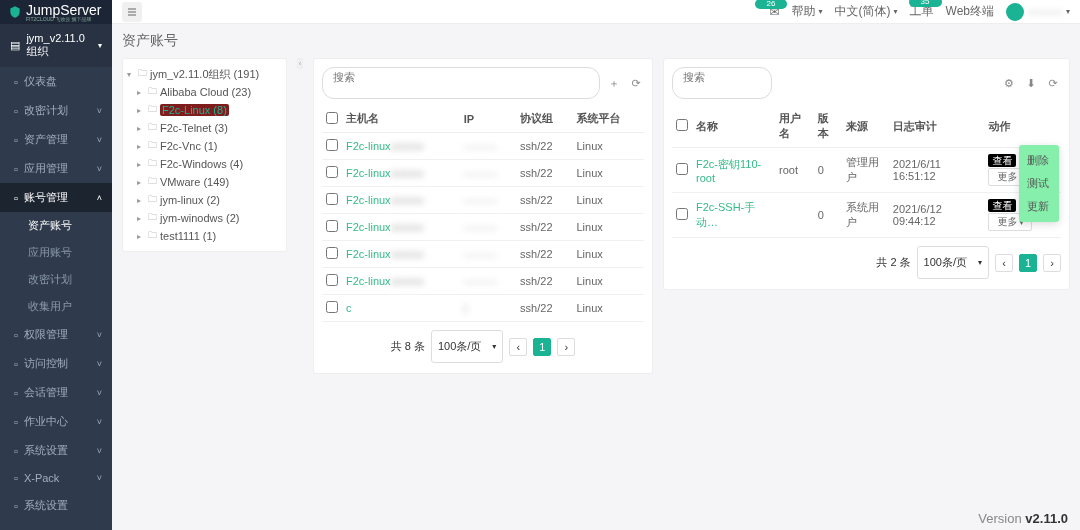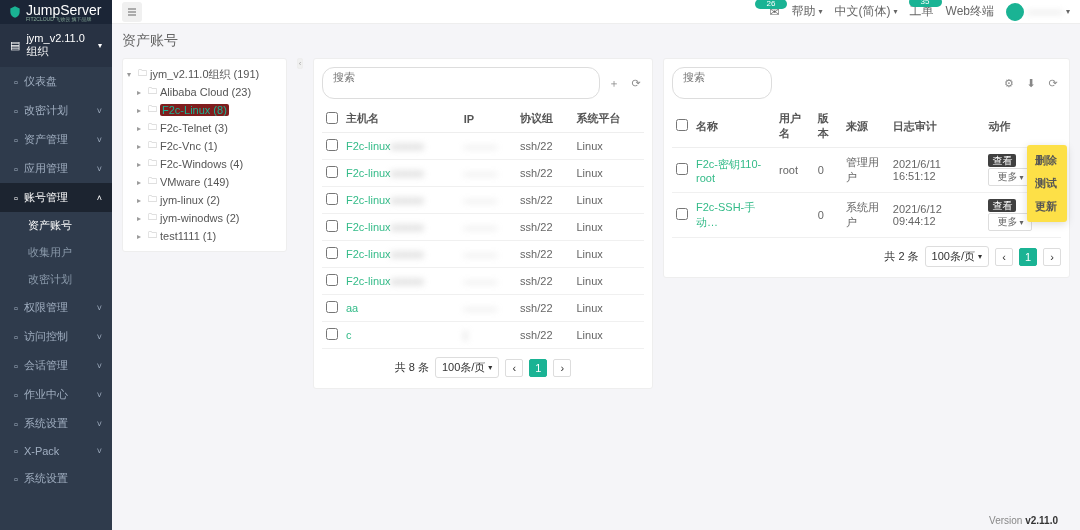--- a/index.html
+++ b/index.html
@@ -41,28 +41,28 @@
 .search-input { flex: 1; border: 1px solid #ddd; border-radius: 12px; padding: 3px 10px; font-size: 11px; height: 32px; }
 .search-input input { border: none; outline: none; width: 100%; font-size: 11px; }
 .icon-btn { width: 16px; height: 16px; display: flex; align-items: center; justify-content: center; color: #888; cursor: pointer; font-size: 11px; }
 table { width: 100%; border-collapse: collapse; font-size: 11px; }
 th { text-align: left; padding: 6px 4px; border-bottom: 1px solid #eee; color: #555; font-weight: 600; }
 td { padding: 6px 4px; border-bottom: 1px solid #f0f0f0; color: #666; }
 .link { color: #3b8; cursor: pointer; }
 .chk { width: 12px; height: 12px; }
 .blur { filter: blur(3px); color: #aaa; }
 .pagination { display: flex; align-items: center; justify-content: center; gap: 6px; padding: 8px 0 2px; font-size: 11px; text-align: center; }
-.page-select { border: 1px solid #ddd; border-radius: 3px; padding: 2px 6px; display: flex; align-items: center; gap: 3px; }
+.page-select { border: 1px solid #ddd; border-radius: 3px; padding: 8px 6px; display: flex; align-items: center; gap: 11px; }
 .page-btn { border: 1px solid #ddd; border-radius: 2px; width: 18px; height: 18px; display: flex; align-items: center; justify-content: center; cursor: pointer; }
 .page-btn.active { background: #1ab394; color: #fff; border-color: #1ab394; }
-.tag-btn { background: #404040; color: #fff; padding: 1px 4px; border-radius: 2px; font-size: 10px; cursor: pointer; }
+.tag-btn { background: #000000; color: #fff; padding: 1px 4px; border-radius: 2px; font-size: 10px; cursor: pointer; }
 .more-btn { border: 1px solid #ddd; padding: 1px 8px; border-radius: 2px; font-size: 10px; display: inline-flex; align-items: center; gap: 2px; cursor: pointer; }
-.dropdown { position: absolute; right: 2px; top: 86px; background: #fde047; box-shadow: 0 2px 8px rgba(0,0,0,0.15); border-radius: 3px; padding: 4px 0; width: 40px; z-index: 10; font-weight: bold; }
+.dropdown { position: absolute; right: 10px; top: 86px; background: #86efac; box-shadow: 0 2px 8px rgba(0,0,0,0.15); border-radius: 3px; padding: 4px 0; width: 40px; z-index: 10; }
 .dropdown div { padding: 4px 8px; font-size: 11px; color: #555; cursor: pointer; }
-.footer { position: absolute; bottom: 4px; right: 22px; font-size: 10px; color: #888; }
+.footer { position: absolute; bottom: 4px; right: 12px; font-size: 13px; color: #888; }
 .footer b { color: #333; }
 </style>
 </head>
 <body>
 
 <div class="logo-area">
   <svg class="logo-icon" viewBox="0 0 24 24">
       <path fill="#1ab394" d="M12 2L4 6v6c0 5 3.5 9 8 10 4.5-1 8-5 8-10V6l-8-4z"></path>
     </svg>
   <div class="logo-text">
@@ -127,22 +127,23 @@
         <span>▫</span>
         <span>应用管理</span>
         <span class="chev">˅</span>
       </div>
       <div class="side-item active">
         <span>▫</span>
         <span>账号管理</span>
         <span class="chev">˄</span>
       </div>
       <div class="side-sub active">资产账号</div>
+      <div class="side-sub">应用账号</div>
+      <div class="side-sub">改密计划</div>
       <div class="side-sub">收集用户</div>
-      <div class="side-sub">改密计划</div>
       <div class="side-item">
         <span>▫</span>
         <span>权限管理</span>
         <span class="chev">˅</span>
       </div>
       <div class="side-item">
         <span>▫</span>
         <span>访问控制</span>
         <span class="chev">˅</span>
       </div>
@@ -279,27 +280,20 @@
             <tr>
               <td><input type="checkbox" class="chk" style=""></td>
               <td><span class="link">F2c-linux<span class="blur">xxxxxx</span></span></td>
               <td><span class="blur">———</span></td>
               <td>ssh/22</td>
               <td>Linux</td>
             </tr>
             <tr>
               <td><input type="checkbox" class="chk" style=""></td>
               <td><span class="link">F2c-linux<span class="blur">xxxxxx</span></span></td>
-              <td><span class="blur">———</span></td>
-              <td>ssh/22</td>
-              <td>Linux</td>
-            </tr>
-            <tr>
-              <td><input type="checkbox" class="chk" style=""></td>
-              <td><span class="link">aa</span></td>
               <td><span class="blur">———</span></td>
               <td>ssh/22</td>
               <td>Linux</td>
             </tr>
             <tr>
               <td><input type="checkbox" class="chk" style=""></td>
               <td><span class="link">c</span></td>
               <td><span class="blur">(</span></td>
               <td>ssh/22</td>
               <td>Linux</td>

